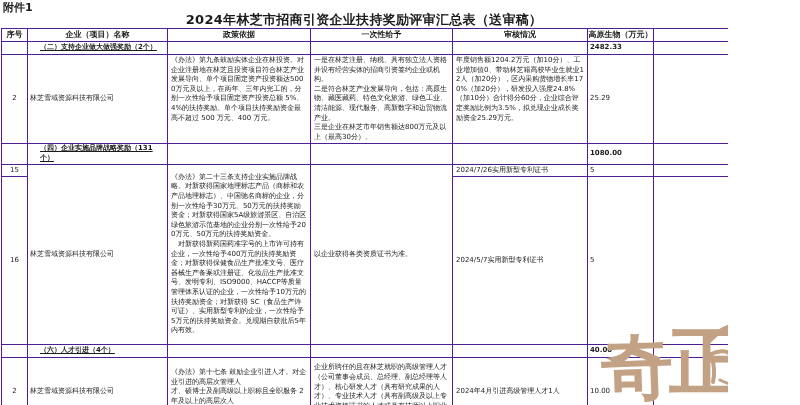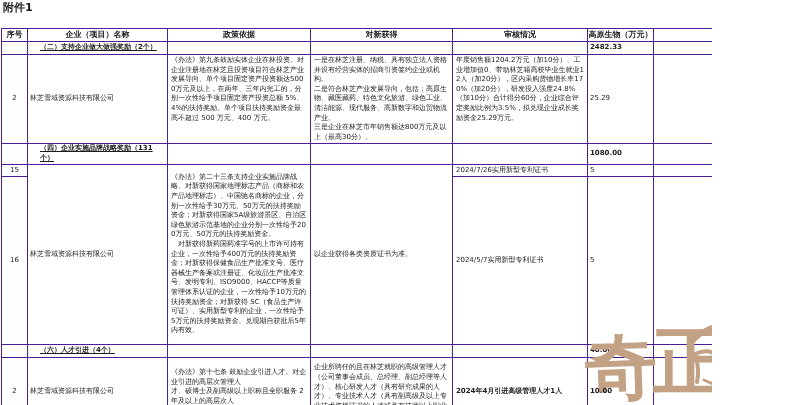--- a/index.html
+++ b/index.html
@@ -1,17 +1,17 @@
 <!DOCTYPE html>
 <html><head>
 <meta charset="utf-8">
 <style>
   html,body{margin:0;padding:0;background:#fff;}
   .page{position:relative;width:712px;height:405px;background:#ffffff;overflow:hidden;
-        font-family:"DejaVu Sans","Liberation Sans",sans-serif;color:#1c1c1c;}
+        font-family:"DejaVu Sans","Liberation Sans",sans-serif;color:#1c1c1c;padding-left:16px;}
   .attachment{position:absolute;left:3px;top:0px;font-size:11px;font-weight:bold;}
   .doc-title{position:absolute;left:0;right:0;top:11px;text-align:center;
              font-size:13px;font-weight:bold;letter-spacing:.3px;}
   table.main{position:absolute;left:1px;top:28px;width:797px;border-collapse:collapse;table-layout:fixed;}
   td,th{border:1px solid #4c1d95;padding:0 2px;font-size:7px;line-height:9.6px;
         overflow:hidden;vertical-align:middle;word-break:break-all;}
   th{font-size:8px;font-weight:bold;text-align:center;padding:0;}
   tr.hdr{height:13px;} tr.sec{height:13px;} tr.r2{height:67px;} tr.r15{height:11px;}
   tr.r16{height:168px;} tr.r2b{height:69px;}
   tr.sec td{font-weight:bold;}
@@ -22,46 +22,47 @@
   .company{text-align:left;}
   .amount{}
   
   .watermark{position:absolute;z-index:5;pointer-events:none;}
   .wm-char{position:absolute;font-family:"DejaVu Serif","Liberation Serif",serif;
            font-weight:bold;line-height:1;}
   .wm-c1{left:585px;top:331px;font-size:72px;transform:rotate(-2deg);}
   .wm-c2{left:653px;top:324px;font-size:74px;}
   .wm-reg{position:absolute;left:750px;top:329px;font-size:12px;font-weight:bold;}
   .wm-svg{position:absolute;left:686px;top:314px;}
-  .lift{position:relative;z-index:6;font-weight:bold;}
+  .lift{position:relative;z-index:6;}
 </style>
 </head>
 <body>
 
 <div class="page">
 
   <div class="attachment">附件1</div>
+  <div class="doc-title">2024年林芝市招商引资企业扶持奖励评审汇总表（送审稿）</div>
 
   <table class="main">
     <colgroup>
       <col style="width:26px">
         <col style="width:140px">
         <col style="width:143px">
       <col style="width:142px">
         <col style="width:135px">
         <col style="width:66px">
         <col style="width:145px">
     </colgroup>
 
     <tbody>
         <tr class="hdr">
       <th>序号</th>
       <th>企业（项目）名称</th>
       <th>政策依据</th>
-      <th>对新获得</th>
+      <th>一次性给予</th>
       <th>审核情况</th>
       <th>高原生物（万元）</th>
       <th></th>
     </tr>
 
     <tr class="sec">
       <td></td>
       <td class="sec-label">（二）支持企业做大做强奖励（2个）</td>
       <td></td>
       <td></td>

